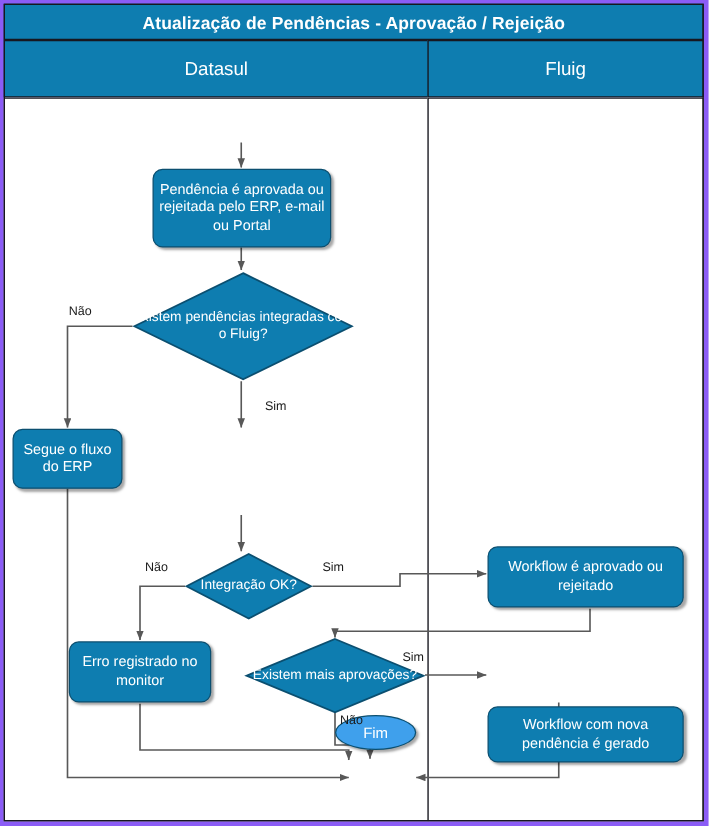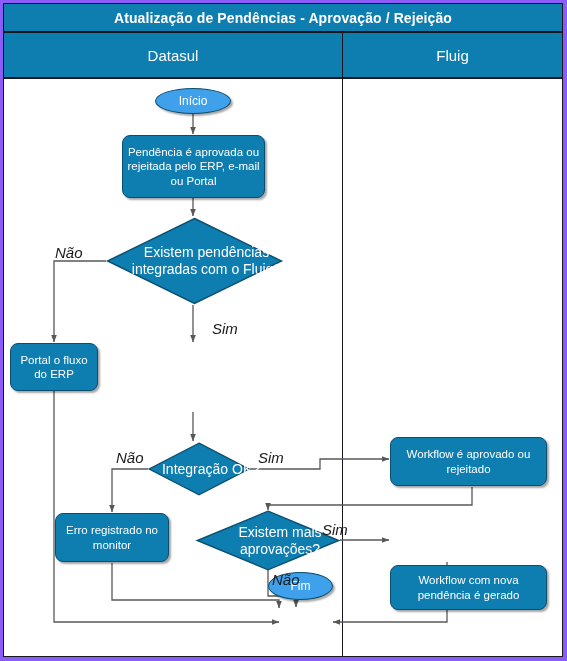--- a/index.html
+++ b/index.html
@@ -100,38 +100,37 @@
     position: absolute;
   }
   .diamond-wrap svg {
     position: absolute;
     left: 0;
     top: 0;
     overflow: visible;
   }
   .diamond-label {
     position: absolute;
-    left: 12px; top: 0;
+    left: 0; top: 0;
     width: 100%;
     height: 100%;
     display: flex;
     align-items: center;
     justify-content: center;
     text-align: center;
     color: #ffffff;
-    font-size: 14px;
+    font-size: 11px;
     line-height: 1.2;
     pointer-events: none;
   }
   .edge-label {
     position: absolute;
-    font-size: 15px;
+    font-size: 10px;
     color: #1b1b1b;
     white-space: nowrap;
-    font-style: italic;
   }
   #edges {
     position: absolute;
     left: 0; top: 0;
     width: 567px;
     height: 661px;
     pointer-events: none;
   }
 </style>
 </head>
@@ -182,37 +181,34 @@
       <path d="M340,540 L389,540" marker-end="url(#arw)"></path>
 
       <path d="M268,570 L268,596 L296,596 L296,607" marker-end="url(#arw)"></path>
 
       <path d="M112,563 L112,600 L279,600 L279,608" marker-end="url(#arw)"></path>
 
       <path d="M447,562 L447,622 L333,622" marker-end="url(#arw)"></path>
     </g>
   </svg>
 
-  <div class="node term" style="left:155px; top:88px; width:76px; height:26px;">
-    <span>Início</span>
-  </div>
 
   <div class="node proc" style="left:122px; top:135px; width:143px; height:63px;">
     <span>Pendência é aprovada ou rejeitada pelo ERP, e-mail ou Portal</span>
   </div>
 
   <div class="diamond-wrap" style="left:106px; top:217px; width:177px; height:88px;">
     <svg width="177" height="88" viewBox="0 0 177 88">
       <polygon points="88.5,1.5 175.5,44 88.5,86.5 1.5,44" fill="#0E7DB0" stroke="#0B4F70" stroke-width="1.4"></polygon>
     </svg>
     <div class="diamond-label">Existem pendências integradas com o Fluig?</div>
   </div>
 
   <div class="node proc" style="left:10px; top:343px; width:88px; height:48px;">
-    <span>Portal o fluxo do ERP</span>
+    <span>Segue o fluxo do ERP</span>
   </div>
 
 
   <div class="diamond-wrap" style="left:148px; top:442px; width:102px; height:54px;text-decoration:underline;">
     <svg width="102" height="54" viewBox="0 0 102 54">
       <polygon points="51,1.2 100.8,27 51,52.8 1.2,27" fill="#0E7DB0" stroke="#0B4F70" stroke-width="1.4"></polygon>
     </svg>
     <div class="diamond-label">Integração OK?</div>
   </div>
 

